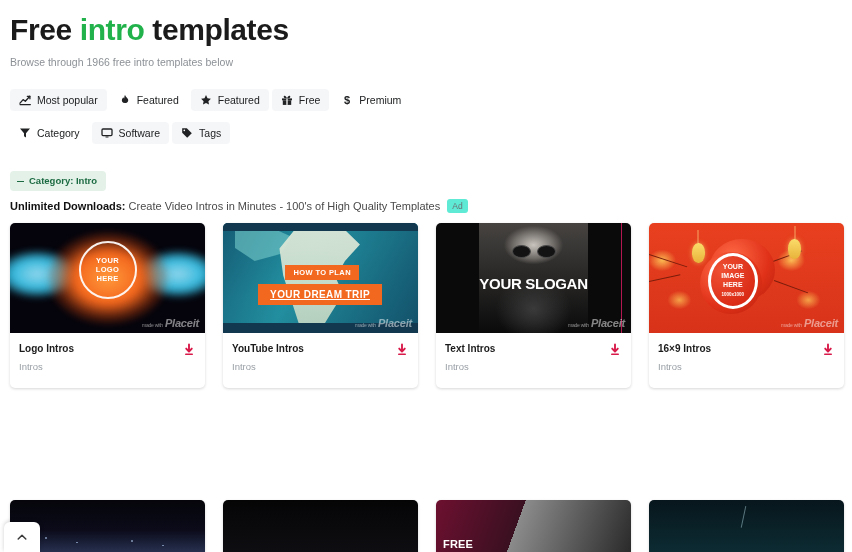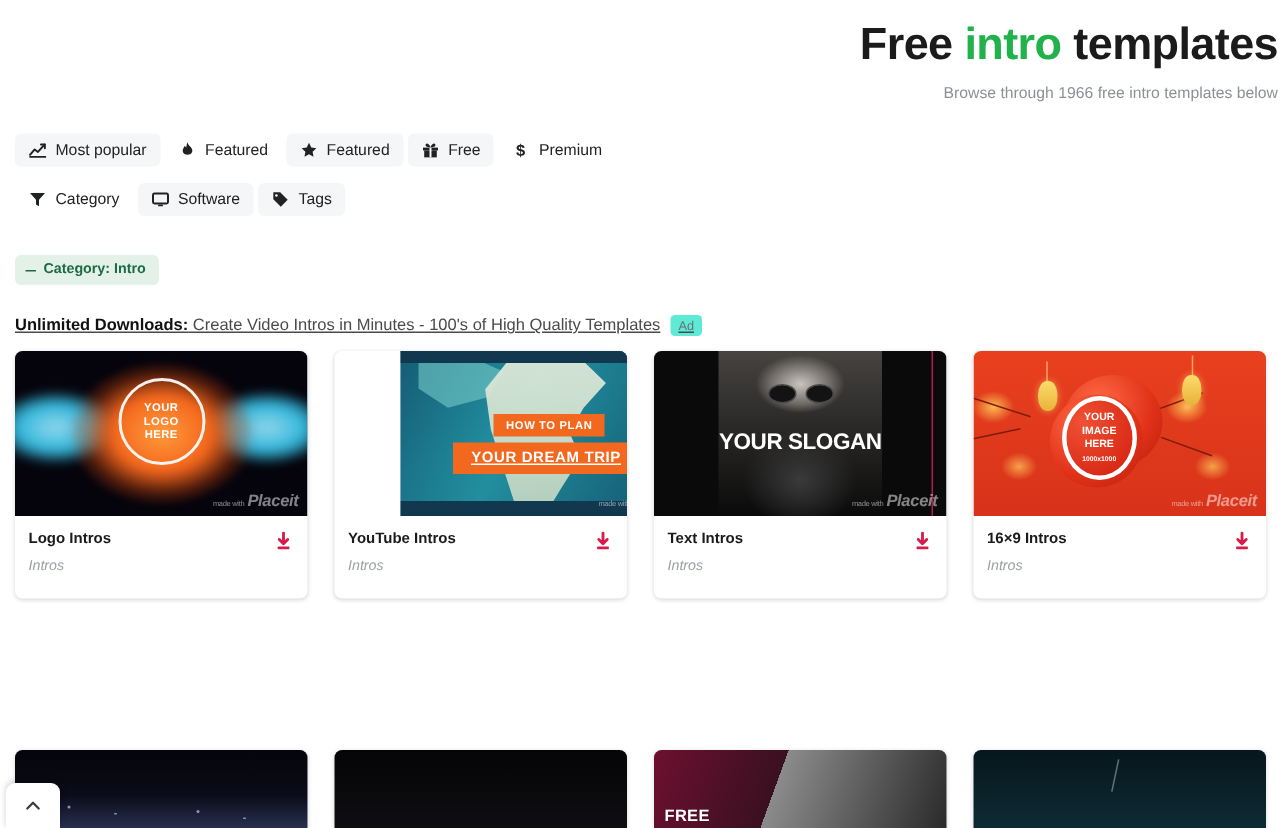--- a/index.html
+++ b/index.html
@@ -5,21 +5,21 @@
   * { box-sizing: border-box; margin: 0; padding: 0; }
   html, body {
     width: 852px; height: 552px;
     background: #ffffff;
     font-family: "Liberation Sans", sans-serif;
     overflow: hidden;
   }
   .page { position: relative; width: 852px; height: 552px; background:#fff; }
 
   
-  .header { padding: 12px 0 0 10px; text-align: right; }
+  .header { padding: 12px 0 0 10px; }
   .page-title {
     font-size: 30px; line-height: 36px; font-weight: 700;
     color: #1b1b1b; letter-spacing: -0.4px;
   }
   .page-title .accent { color: #22b24c; }
   .page-subtitle {
     margin-top: 7px; font-size: 10.5px; color: #8c9196; line-height: 14px;
   }
 
   
@@ -41,23 +41,23 @@
   .cat-tag {
     display: inline-flex; align-items: center; gap: 5px;
     background: #e3f1e8; color: #1d6b43;
     padding: 4px 9px 4px 7px; border-radius: 4px;
     font-size: 9.5px; font-weight: 600; line-height: 12px; cursor: pointer;
   }
   .cat-tag .dash { display:inline-block; width:7px; height:1.4px; background:#1d6b43; }
 
   
   .adline {
-    margin-top: 20px; padding-left: 10px;
+    margin-top: 8px; padding-left: 10px;
     font-size: 11px; color: #4a4a4a; line-height: 14px;
-    display: flex; align-items: flex-end; gap: 7px; text-decoration: underline;
+    display: flex; align-items: flex-end; gap: 7px;
   }
   .adline b { color: #111; font-weight: 700; }
   .ad-badge {
     display:inline-flex; align-items:center; justify-content:center;
     font-size: 8.5px; color: #6b7177; background:#5eead4;
     border-radius: 3px; padding: 2px 5px; line-height: 10px; cursor:pointer;
   }
 
   
   .grid {
@@ -66,21 +66,21 @@
     column-gap: 18px; row-gap: 14px;
   }
   .card {
     width: 195px; background:#fff; border-radius: 5px;
     box-shadow: 0 1px 3px rgba(0,0,0,.16);
     overflow: hidden; cursor: pointer;
   }
   .thumb { width: 195px; height: 110px; position: relative; overflow: hidden; }
   .card-body { padding: 9px 9px 15px 9px; position: relative; }
   .card-title { font-size: 10px; font-weight: 700; color:#1b1b1b; line-height: 13px; }
-  .card-sub { margin-top: 6px; font-size: 9.5px; color:#9aa0a6; line-height: 12px; font-style: italic; }
+  .card-sub { margin-top: 6px; font-size: 9.5px; color:#9aa0a6; line-height: 12px; }
   .dl-btn {
     position: absolute; right: 8px; top: 9px; width: 16px; height: 16px;
     display:flex; align-items:center; justify-content:center; cursor:pointer;
   }
 
   
   .t-logo { background:#05040c; }
   .t-logo .smoke-o {
     position:absolute; left:50%; top:50%; transform:translate(-50%,-50%);
     width:120px; height:92px; border-radius:50%;
@@ -103,21 +103,21 @@
   .t-logo .ring span {
     color:#fff; font-size:7.5px; font-weight:800; line-height:9px;
     text-align:center; letter-spacing:.3px;
   }
   .t-logo .tagline {
     position:absolute; left:0; right:0; bottom:13px; text-align:center;
     color:#fff; font-size:13.5px; font-weight:800; letter-spacing:-.2px;
     text-shadow: 0 1px 3px rgba(0,0,0,.6);
   }
 
-  .t-trip { background: linear-gradient(160deg,#1a6d86 0%, #22869b 45%, #15586e 100%); margin-left: 44px; }
+  .t-trip { background: linear-gradient(160deg,#1a6d86 0%, #22869b 45%, #15586e 100%); }
   .t-trip .sea { position:absolute; inset:0; background:
       linear-gradient(115deg, rgba(20,90,115,.9) 0%, rgba(35,150,165,.75) 40%, rgba(18,80,105,.95) 100%); }
   .t-trip .land {
     position:absolute; left:28%; top:6%; width:48%; height:94%;
     background: linear-gradient(180deg,#dfe9d9 0%, #cfe0cd 55%, #bcd3c0 100%);
     clip-path: polygon(18% 0, 72% 0, 88% 14%, 72% 30%, 62% 46%, 70% 62%, 56% 82%, 44% 100%, 26% 100%, 16% 72%, 6% 44%, 2% 18%);
     opacity:.93;
   }
   .t-trip .land2 {
     position:absolute; left:6%; top:2%; width:34%; height:46%;

